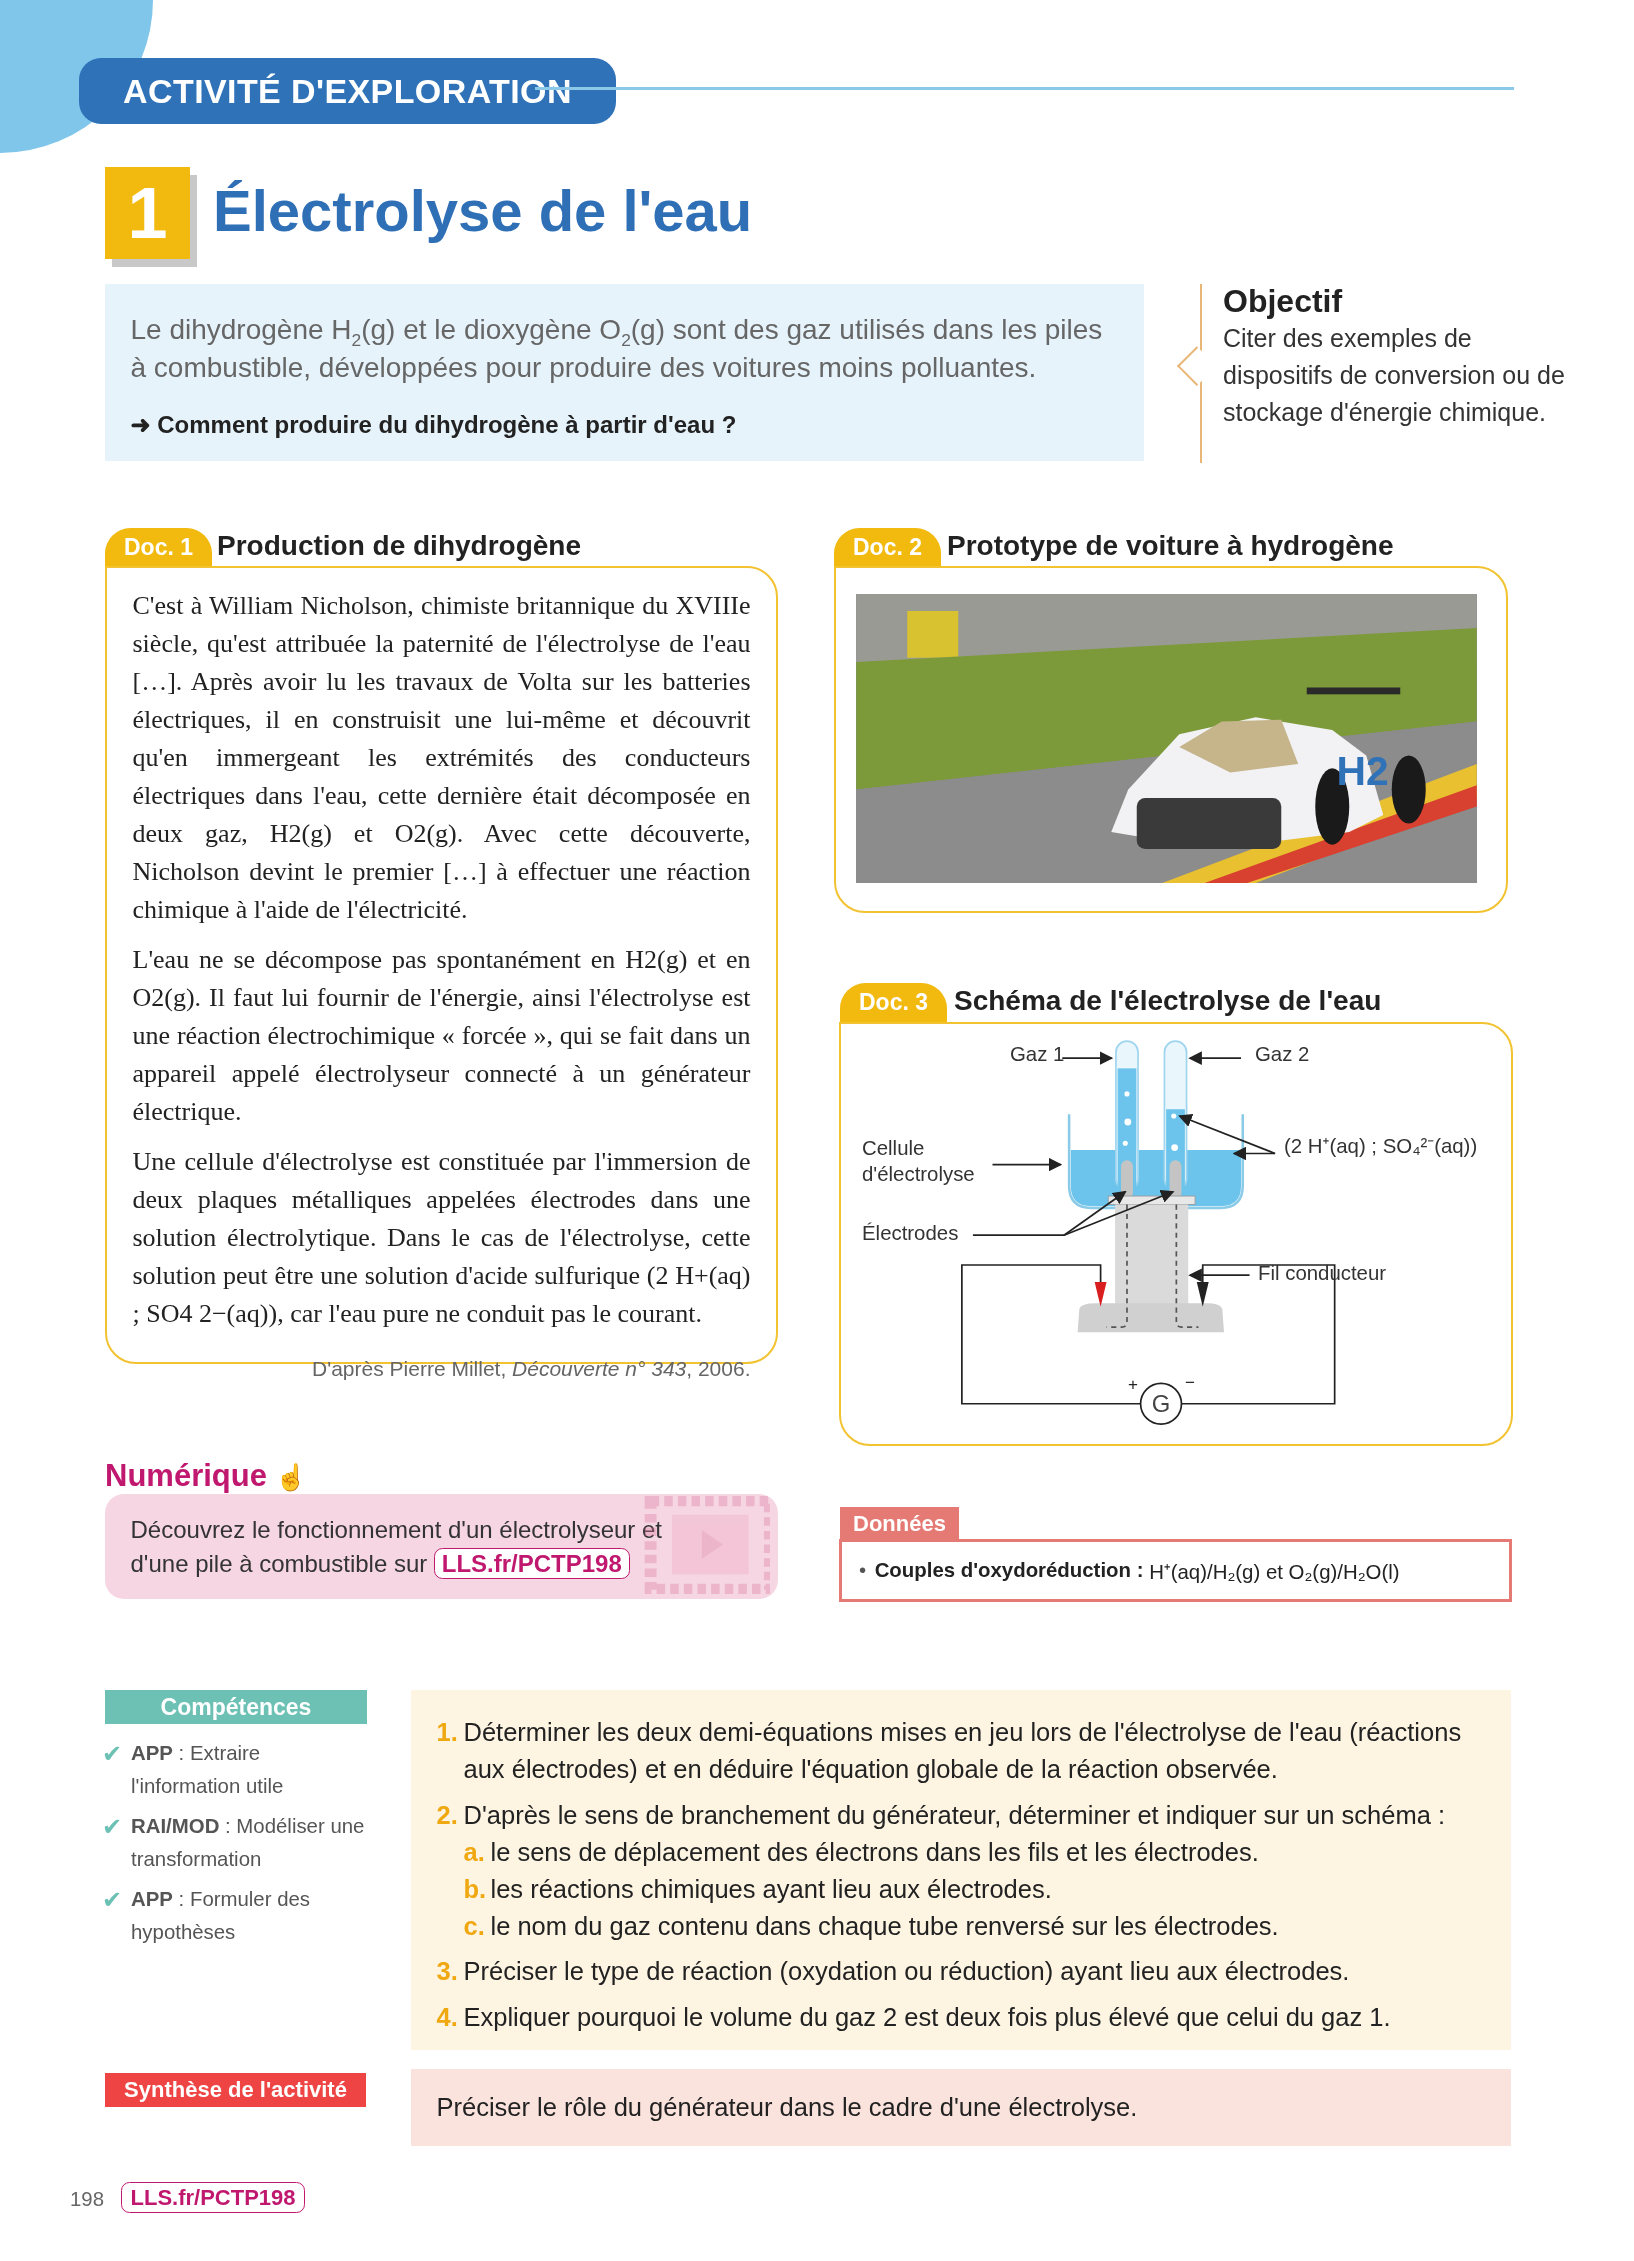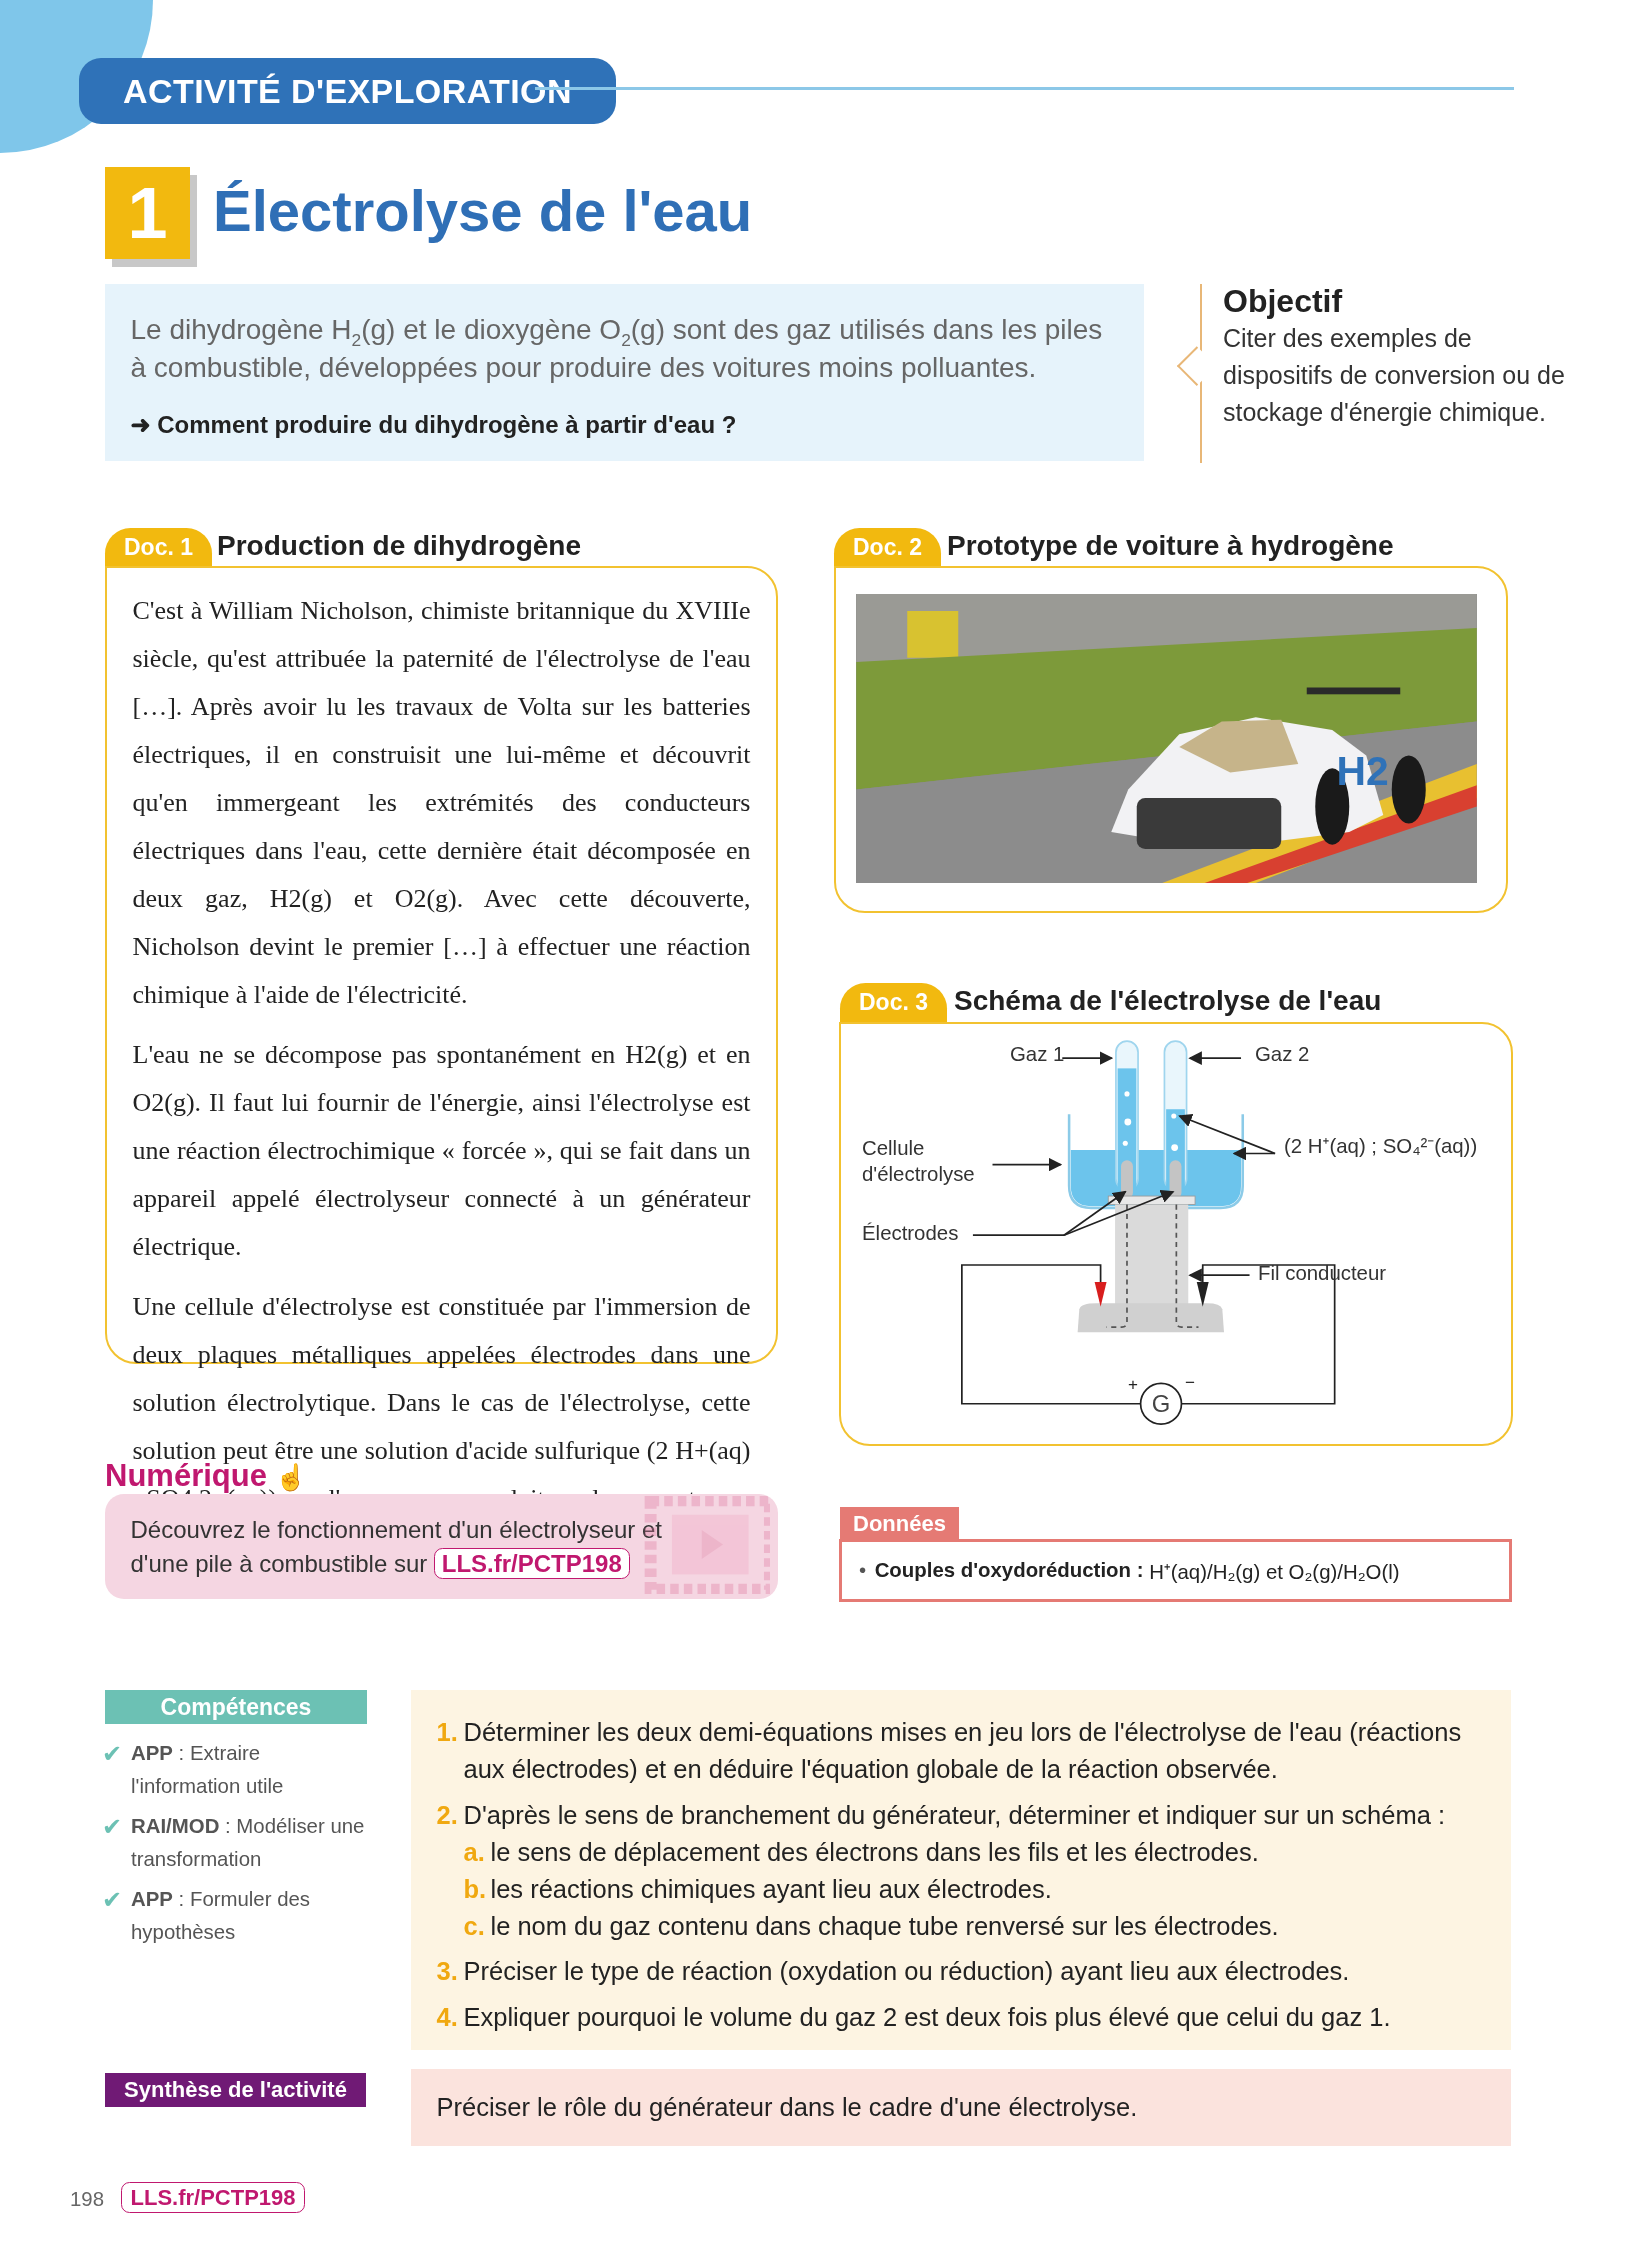--- a/index.html
+++ b/index.html
@@ -15,40 +15,40 @@
   .intro p{margin:0;font-size:28px;line-height:38px;color:#666;}
   .intro .q{margin-top:19px;color:#222;font-weight:bold;font-size:24px;}
   .obj{left:1200px;top:284px;width:375px;height:179px;border-left:2.6px solid #e8b777;padding-left:21px;box-sizing:border-box;}
   .obj .chev{position:absolute;left:-19px;top:68px;width:25.5px;height:25.5px;border-left:2.6px solid #e8b777;border-bottom:2.6px solid #e8b777;transform:rotate(45deg);background:#fff;}
   .obj h3{margin:0;font-size:32px;line-height:34px;color:#222;}
   .obj p{margin:1.7px 0 0;font-size:25px;line-height:37px;color:#333;}
   .doc-tab{height:39px;padding:0 19px;background:#f2b90f;color:#fff;font-weight:bold;font-size:23px;display:flex;align-items:center;border-radius:25.5px 25.5px 0 0;}
   .doc-title{font-size:28px;font-weight:bold;color:#222;}
   .doc-box{border:2.6px solid #f2c230;border-radius:0 31px 31px 31px;box-sizing:border-box;background:#fff;}
   .serif{font-family:"Liberation Serif",serif;}
-  .doc1-text{padding:19px 25.5px 17px 25.5px;font-size:26px;line-height:48px;text-align:justify;color:#222;}
+  .doc1-text{padding:19px 25.5px 17px 25.5px;font-size:26px;line-height:38px;text-align:justify;color:#222;}
   .doc1-text p{margin:0 0 12px;}
   .source{text-align:right;font-family:"Liberation Sans",sans-serif;font-size:21px;color:#666;margin-top:17px;}
   .car{left:856px;top:594px;width:621px;height:289px;overflow:hidden;background:#8a8a8a;}
   .diagram-label{font-size:20.4px;color:#333;}
   .num-hdr{left:105px;top:1458px;font-size:31px;font-weight:bold;color:#c0186f;}
   .num-box2{left:105px;top:1494px;width:673px;height:105px;background:#f5d6e2;border-radius:19px;box-sizing:border-box;padding:19px 25.5px;font-size:24px;line-height:34px;color:#333;overflow:hidden;}
   .link-pill{display:inline-block;border:1.7px solid #c0186f;border-radius:8.5px;color:#c0186f;font-weight:bold;padding:0 6.8px;line-height:29px;background:#fff;}
   .donnees-tab{left:840px;top:1507px;width:119px;height:34px;background:#e57a74;color:#fff;font-weight:bold;font-size:22px;display:flex;align-items:center;justify-content:center;}
   .donnees-box{left:839px;top:1539px;width:673px;height:63px;border:3.4px solid #e57a74;box-sizing:border-box;padding:0 17px;display:flex;align-items:center;font-size:20.4px;color:#222;}
   .comp-hdr{left:105px;top:1690px;width:262px;height:34px;background:#6cc1b4;color:#fff;font-weight:bold;font-size:23px;display:flex;align-items:center;justify-content:center;}
   .comp-list{left:102px;top:1737px;width:272px;}
   .comp-item{display:flex;font-size:20.4px;line-height:33px;color:#555;margin-bottom:6.8px;}
   .check{color:#6cc1b4;font-size:24px;width:29px;flex:none;}
   .questions{left:411px;top:1690px;width:1100px;height:360px;background:#fdf4e2;box-sizing:border-box;padding:24px 25.5px;}
   .qitem{font-size:25.5px;line-height:37px;color:#222;display:flex;}
   .qnum{color:#f0a810;font-weight:bold;width:27px;flex:none;}
   .qsub{padding-left:27px;}
   .qsp{margin-top:8.5px;}
-  .synth-tab{left:105px;top:2073px;width:261px;height:34px;background:#701a75;color:#fff;font-weight:bold;font-size:22px;display:flex;align-items:center;justify-content:center;}
+  .synth-tab{left:105px;top:2073px;width:261px;height:34px;background:#ef4444;color:#fff;font-weight:bold;font-size:22px;display:flex;align-items:center;justify-content:center;}
   .synth-box{left:411px;top:2069px;width:1100px;height:77px;background:#fbe3dd;box-sizing:border-box;padding:0 25.5px;display:flex;align-items:center;font-size:25.5px;color:#222;}
   .page-num{left:70px;top:2188px;font-size:20.4px;color:#666;}
   .footer-link{left:121px;top:2182px;border:1.7px solid #c0186f;border-radius:8.5px;color:#c0186f;font-weight:bold;font-size:22px;padding:1.7px 8.5px;}
   sub,sup{font-size:62%;line-height:0;}
 </style>
 </head>
 <body>
 
 <div class="abs circle"></div>
 

